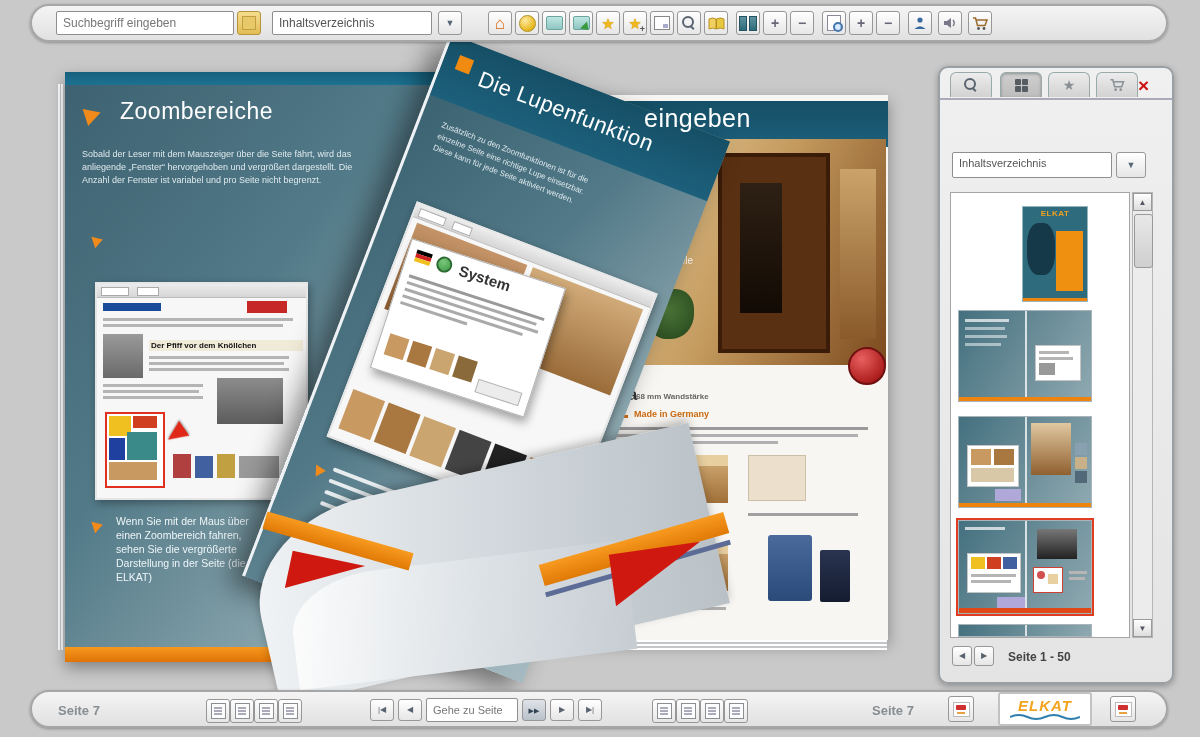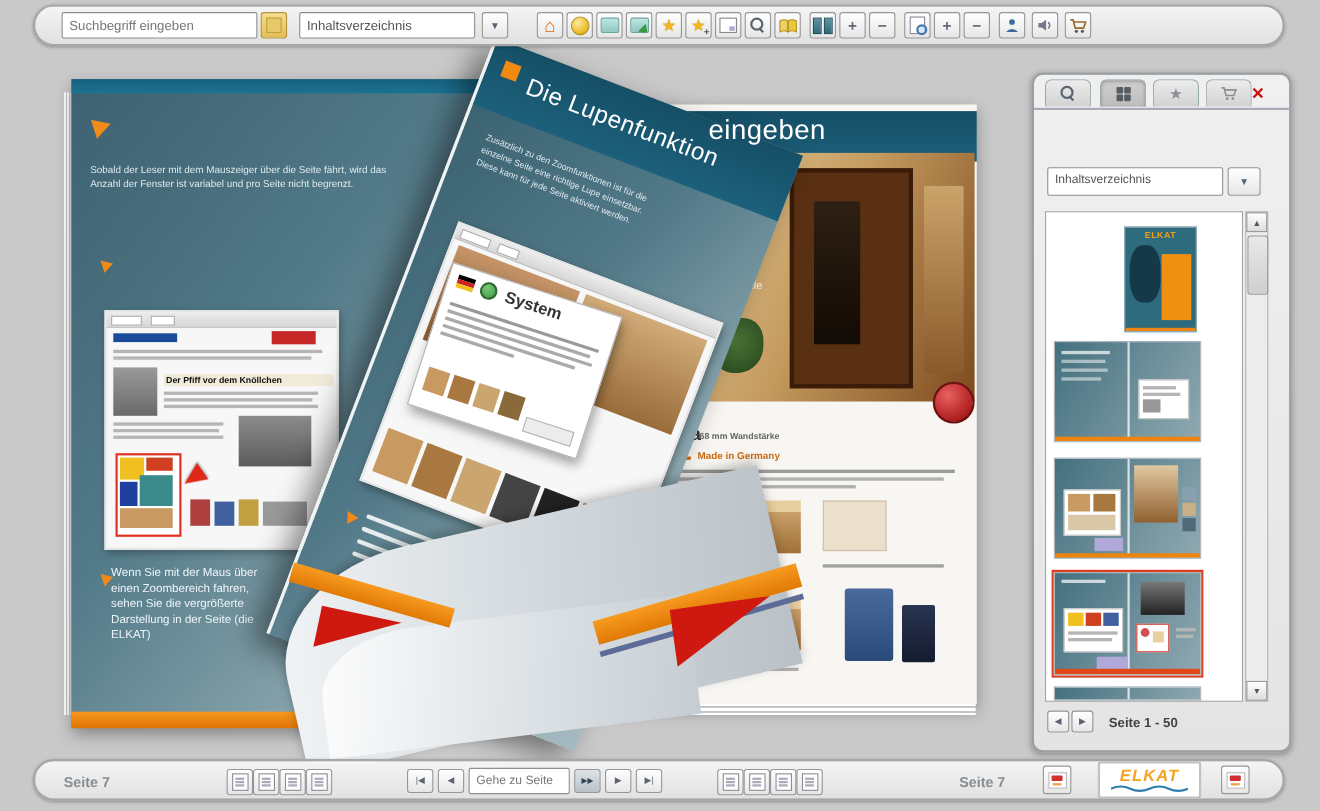--- a/index.html
+++ b/index.html
@@ -111,22 +111,24 @@
 </head>
 <body>
 
 <div class="screen">
 
   <div class="stackL"></div>
 
   <div class="lpage">
     <div class="topband"></div>
     <span class="oarr" style="left:20px;top:34px;border-top-width:9px;border-bottom-width:9px;border-left-width:16px;"></span>
+    <div class="ptitle" style="left:55px;top:26px;">Zoombereiche</div>
     <div class="ptext" style="left:17px;top:76px;width:390px;">
       <div>Sobald der Leser mit dem Mauszeiger über die Seite fährt, wird das</div>
+      <div>anliegende „Fenster“ hervorgehoben und vergrößert dargestellt. Die</div>
       <div>Anzahl der Fenster ist variabel und pro Seite nicht begrenzt.</div>
     </div>
 
     <span class="oarr" style="left:28px;top:163px;"></span>
 
     <div class="shot" style="left:30px;top:210px;width:213px;height:218px;">
       <div class="shotbar">
           <i style="left:4px"></i>
           <i style="left:40px;width:20px"></i>
         </div>
@@ -151,21 +153,21 @@
         <div class="img" style="left:2px;top:48px;width:48px;height:18px;background:#c89a62;"></div>
       </div>
       <span class="redarrow" style="left:70px;top:140px;transform:rotate(-125deg);"></span>
       <div class="img" style="left:76px;top:170px;width:18px;height:24px;background:#b04040;"></div>
       <div class="img" style="left:98px;top:172px;width:18px;height:22px;background:#4060a0;"></div>
       <div class="img" style="left:120px;top:170px;width:18px;height:24px;background:#c0a040;"></div>
       <div class="img" style="left:142px;top:172px;width:40px;height:22px;background:#9a9a9a;"></div>
     </div>
 
     <span class="oarr" style="left:28px;top:448px;"></span>
-    <div class="btext" style="left:36px;top:442px;">
+    <div class="btext" style="left:51px;top:442px;">
       <div>Wenn Sie mit der Maus über</div>
       <div>einen Zoombereich fahren,</div>
       <div>sehen Sie die vergrößerte</div>
       <div>Darstellung in der Seite (die</div>
       <div>ELKAT)</div>
     </div>
     <div class="orangestrip"></div>
   </div>
 
   <div class="rpage">

